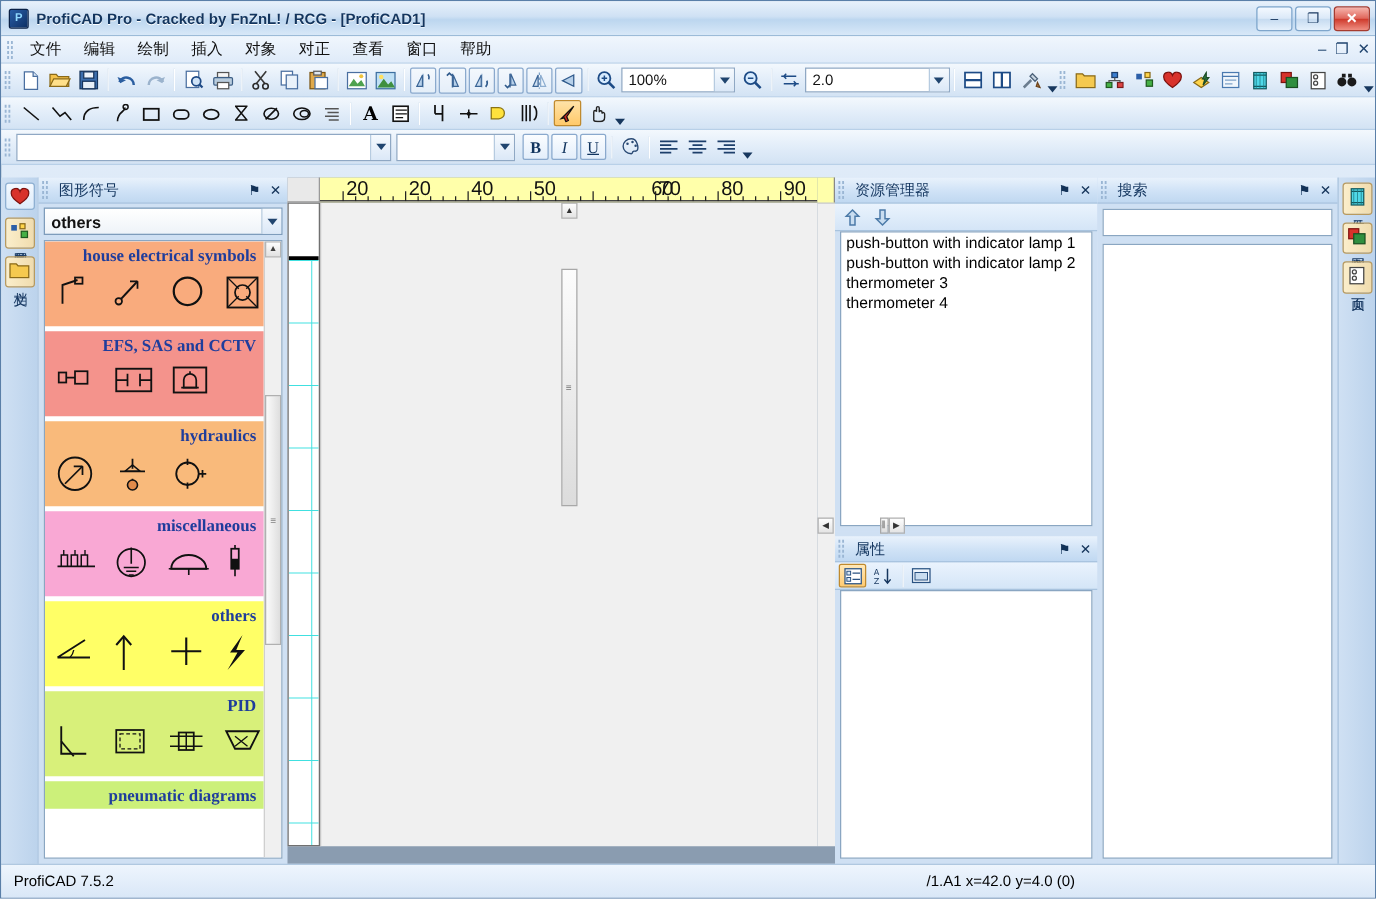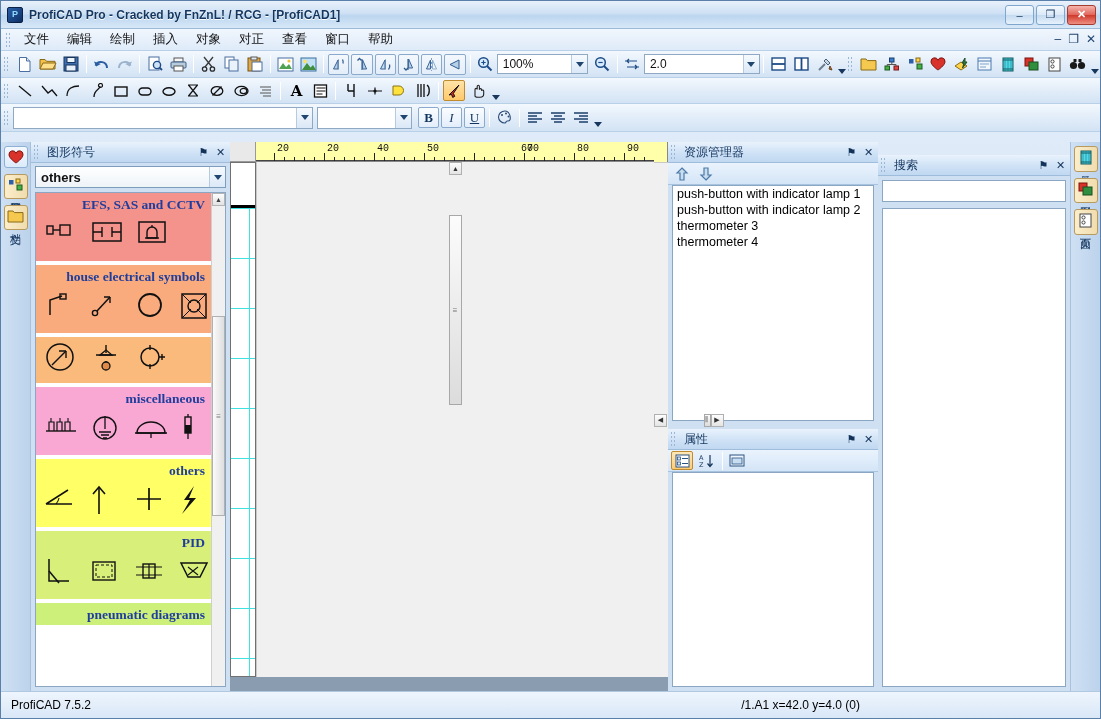--- a/index.html
+++ b/index.html
@@ -245,22 +245,22 @@
     background: #8a9cb0;
   }
   #ruler-corner { background: #e9e9e9; border-right:1px solid #999; border-bottom:1px solid #999; }
   #ruler-h, #ruler-v {
     background: #ffffaa; position: relative; overflow: hidden;
     border-bottom: 1px solid #888;
   }
   #ruler-v { border-bottom: none; border-right: 1px solid #888; }
   .rtick { position: absolute; background: #222; }
   .rlabel {
-    position: absolute; font-size: 10px; color: #111;
-    font-family: Liberation Mono, monospace;
+    position: absolute; font-size: 16px; color: #111;
+    font-family: Liberation Sans, sans-serif;
   }
   #canvas-wrap {
     background: #fff; position: relative; overflow: hidden;
     border: 1px solid #707070;
   }
   #page-top-rule {
     position: absolute; left: 0; right: 0; top: 42px; height: 3px; background: #000;
   }
   #grid {
     position: absolute; left: 0; right: 0; top: 45px; bottom: 0;
@@ -812,20 +812,51 @@
       </div>
       <div id="symbols-combo-wrap">
         <div class="combo" id="symbols-combo">
           <span>others</span>
           <span class="caret"></span>
         </div>
       </div>
       <div id="symbols-scroll">
         <div id="symbols-list">
 
+          <div class="sym-group" style="background:#f9ab7d">
+            <div class="sym-group-title">house electrical symbols</div>
+            <div class="sym-row">
+              <div class="sym-cell">
+                <svg width="30" height="28" viewBox="0 0 30 28">
+                    <path d="M6 24V9l12-4" stroke="#111" stroke-width="1.5" fill="none"></path>
+                    <rect x="16" y="3" width="6" height="5" fill="none" stroke="#111" stroke-width="1.4"></rect>
+                  </svg>
+              </div>
+              <div class="sym-cell">
+                <svg width="30" height="28" viewBox="0 0 30 28">
+                    <circle cx="7" cy="22" r="2.6" fill="none" stroke="#111" stroke-width="1.4"></circle>
+                    <path d="M9 20L22 6" stroke="#111" stroke-width="1.5"></path>
+                    <path d="M22 6v6M22 6h-6" stroke="#111" stroke-width="1.4"></path>
+                  </svg>
+              </div>
+              <div class="sym-cell">
+                <svg width="34" height="30" viewBox="0 0 34 30">
+                    <circle cx="17" cy="14" r="11" fill="none" stroke="#111" stroke-width="1.8"></circle>
+                  </svg>
+              </div>
+              <div class="sym-cell">
+                <svg width="30" height="30" viewBox="0 0 30 30">
+                    <rect x="3" y="3" width="24" height="24" fill="none" stroke="#111" stroke-width="1.5"></rect>
+                    <circle cx="15" cy="15" r="6" fill="none" stroke="#111" stroke-width="1.4"></circle>
+                    <path d="M3 3l9 9M27 3l-9 9M3 27l9-9M27 27l-9-9" stroke="#111" stroke-width="1"></path>
+                  </svg>
+              </div>
+            </div>
+          </div>
+
           <div class="sym-group" style="background:#f4938c">
             <div class="sym-group-title">EFS, SAS and CCTV</div>
             <div class="sym-row">
               <div class="sym-cell">
                 <svg width="34" height="22" viewBox="0 0 34 22">
                     <rect x="3" y="7" width="6" height="8" fill="none" stroke="#111" stroke-width="1.4"></rect>
                     <path d="M9 11h7" stroke="#111" stroke-width="1.4"></path>
                     <rect x="16" y="6" width="10" height="10" fill="none" stroke="#111" stroke-width="1.4"></rect>
                   </svg>
               </div>
@@ -839,52 +870,22 @@
                 <svg width="32" height="26" viewBox="0 0 32 26">
                     <rect x="3" y="3" width="26" height="20" fill="none" stroke="#111" stroke-width="1.5"></rect>
                     <path d="M11 19V13a5 5 0 0 1 10 0v6z" fill="none" stroke="#111" stroke-width="1.4"></path>
                     <path d="M9 19h14" stroke="#111" stroke-width="1.4"></path>
                     <path d="M16 8V6" stroke="#111" stroke-width="1.3"></path>
                   </svg>
               </div>
             </div>
           </div>
 
-          <div class="sym-group" style="background:#f9ab7d">
-            <div class="sym-group-title">house electrical symbols</div>
-            <div class="sym-row">
-              <div class="sym-cell">
-                <svg width="30" height="28" viewBox="0 0 30 28">
-                    <path d="M6 24V9l12-4" stroke="#111" stroke-width="1.5" fill="none"></path>
-                    <rect x="16" y="3" width="6" height="5" fill="none" stroke="#111" stroke-width="1.4"></rect>
-                  </svg>
-              </div>
-              <div class="sym-cell">
-                <svg width="30" height="28" viewBox="0 0 30 28">
-                    <circle cx="7" cy="22" r="2.6" fill="none" stroke="#111" stroke-width="1.4"></circle>
-                    <path d="M9 20L22 6" stroke="#111" stroke-width="1.5"></path>
-                    <path d="M22 6v6M22 6h-6" stroke="#111" stroke-width="1.4"></path>
-                  </svg>
-              </div>
-              <div class="sym-cell">
-                <svg width="34" height="30" viewBox="0 0 34 30">
-                    <circle cx="17" cy="14" r="11" fill="none" stroke="#111" stroke-width="1.8"></circle>
-                  </svg>
-              </div>
-              <div class="sym-cell">
-                <svg width="30" height="30" viewBox="0 0 30 30">
-                    <rect x="3" y="3" width="24" height="24" fill="none" stroke="#111" stroke-width="1.5"></rect>
-                    <circle cx="15" cy="15" r="6" fill="none" stroke="#111" stroke-width="1.4"></circle>
-                    <path d="M3 3l9 9M27 3l-9 9M3 27l9-9M27 27l-9-9" stroke="#111" stroke-width="1"></path>
-                  </svg>
-              </div>
-            </div>
-          </div>
-
           <div class="sym-group" style="background:#f9ba7b">
+            <div class="sym-group-title">hydraulics</div>
             <div class="sym-row">
               <div class="sym-cell">
                 <svg width="32" height="32" viewBox="0 0 32 32">
                     <circle cx="16" cy="16" r="13" fill="none" stroke="#111" stroke-width="1.5"></circle>
                     <path d="M8 24L22 10" stroke="#111" stroke-width="1.4"></path>
                     <path d="M22 10v7M22 10h-7" stroke="#111" stroke-width="1.4"></path>
                   </svg>
               </div>
               <div class="sym-cell">
                 <svg width="32" height="32" viewBox="0 0 32 32">
@@ -1140,21 +1141,21 @@
                 <rect x="1" y="1" width="14" height="11" fill="#eef5fc" stroke="#2a5282"></rect>
                 <rect x="3" y="4" width="10" height="6" fill="#c9ddf0" stroke="#2a5282" stroke-width=".8"></rect>
               </svg>
           </div>
         </div>
         <div class="panel-body"></div>
       </div>
     </div>
 
     <div id="dock-right">
-      <div class="panel" style="flex:1;margin-top:13px;">
+      <div class="panel" style="flex:1;">
         <div class="panel-head">
           <div class="grip"></div>
           <div class="panel-title">搜索</div>
           <div class="panel-btn">⚑</div>
           <div class="panel-btn">✕</div>
         </div>
         <div id="search-input-wrap">
           <input id="search-input" type="text" value="" style="">
         </div>
         <div class="panel-body" style="margin-top:2px;"></div>

